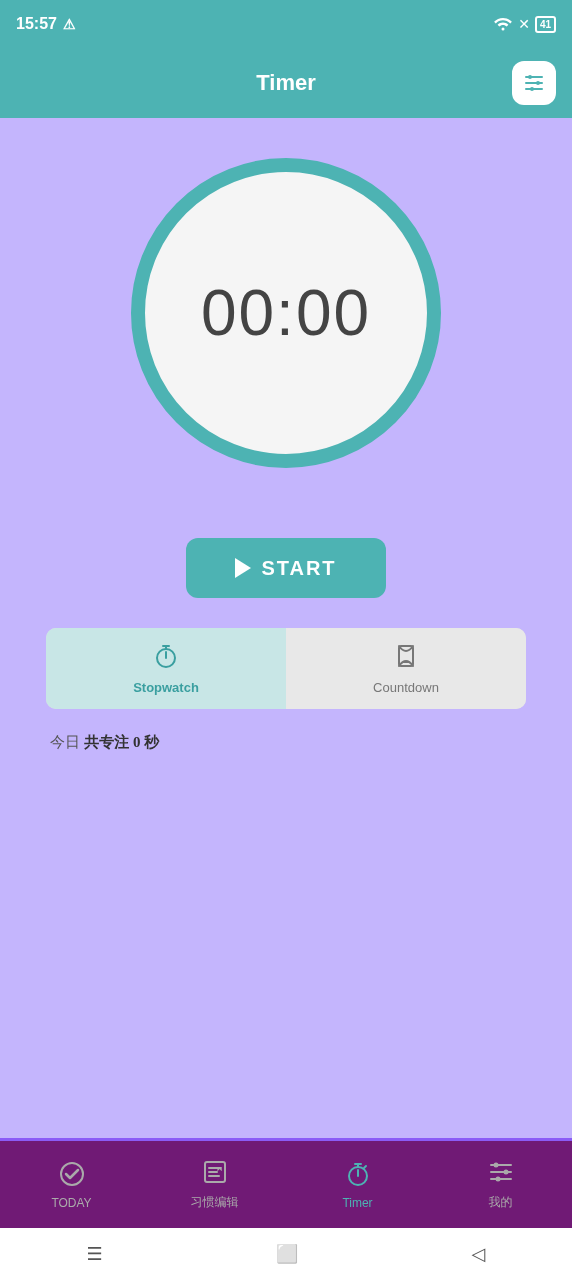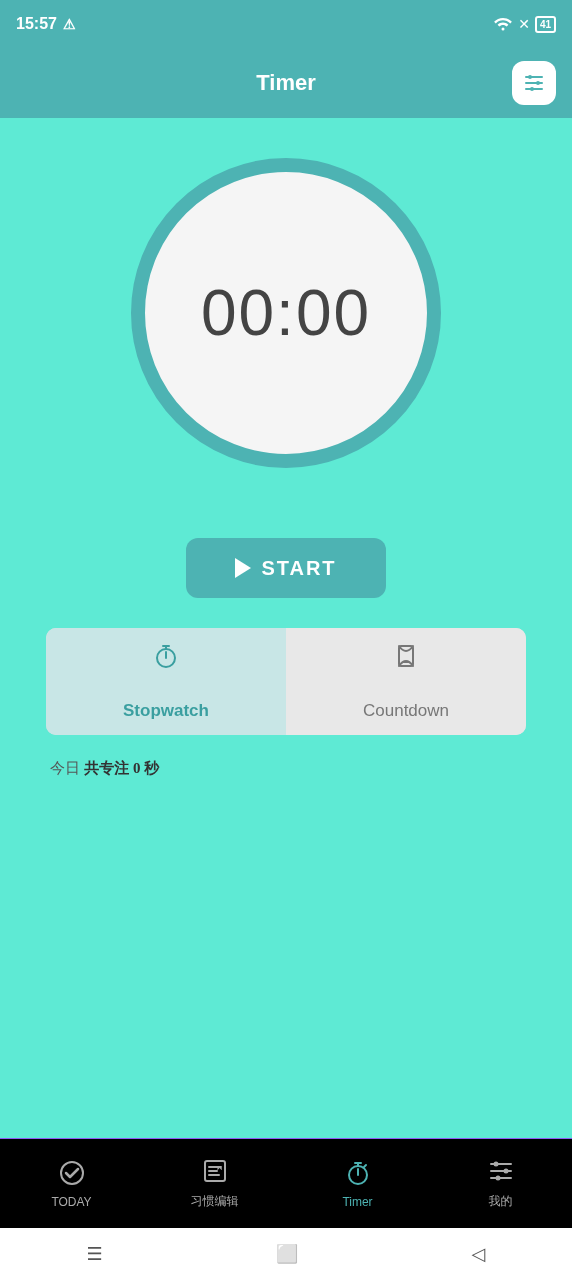--- a/index.html
+++ b/index.html
@@ -73,21 +73,21 @@
       cursor: pointer;
     }
     .settings-icon-svg {
       width: 24px;
       height: 24px;
     }
 
     
     .main {
       flex: 1;
-      background: #5eead4;
+      background: #c4b5fd;
       display: flex;
       flex-direction: column;
       align-items: center;
       padding: 40px 20px 20px;
     }
 
     
     .timer-circle-wrapper {
       width: 310px;
       height: 310px;
@@ -164,22 +164,21 @@
       cursor: pointer;
       gap: 6px;
     }
     .tab-item.active {
       background: #c8e6e6;
     }
     .tab-item.inactive {
       background: #e8e8e8;
     }
     .tab-label {
-      font-size: 17px;
-      margin-top: 21px;
+      font-size: 13px;
     }
     .tab-item.active .tab-label {
       color: #3a9fa0;
       font-weight: 600;
     }
     .tab-item.inactive .tab-label {
       color: #777;
     }
 
     
@@ -193,25 +192,25 @@
     }
     .daily-stats strong {
       font-weight: 700;
       color: #333;
       font-family: Liberation Serif, serif;
     }
 
     
     .bottom-nav {
       height: 90px;
-      background: #000000;
+      background: #701a75;
       display: flex;
       align-items: center;
       justify-content: space-around;
-      border-top: 1px solid #8b5cf6;
+      border-top: 3px solid #8b5cf6;
     }
     .nav-item {
       display: flex;
       flex-direction: column;
       align-items: center;
       justify-content: center;
       gap: 4px;
       cursor: pointer;
       flex: 1;
     }

